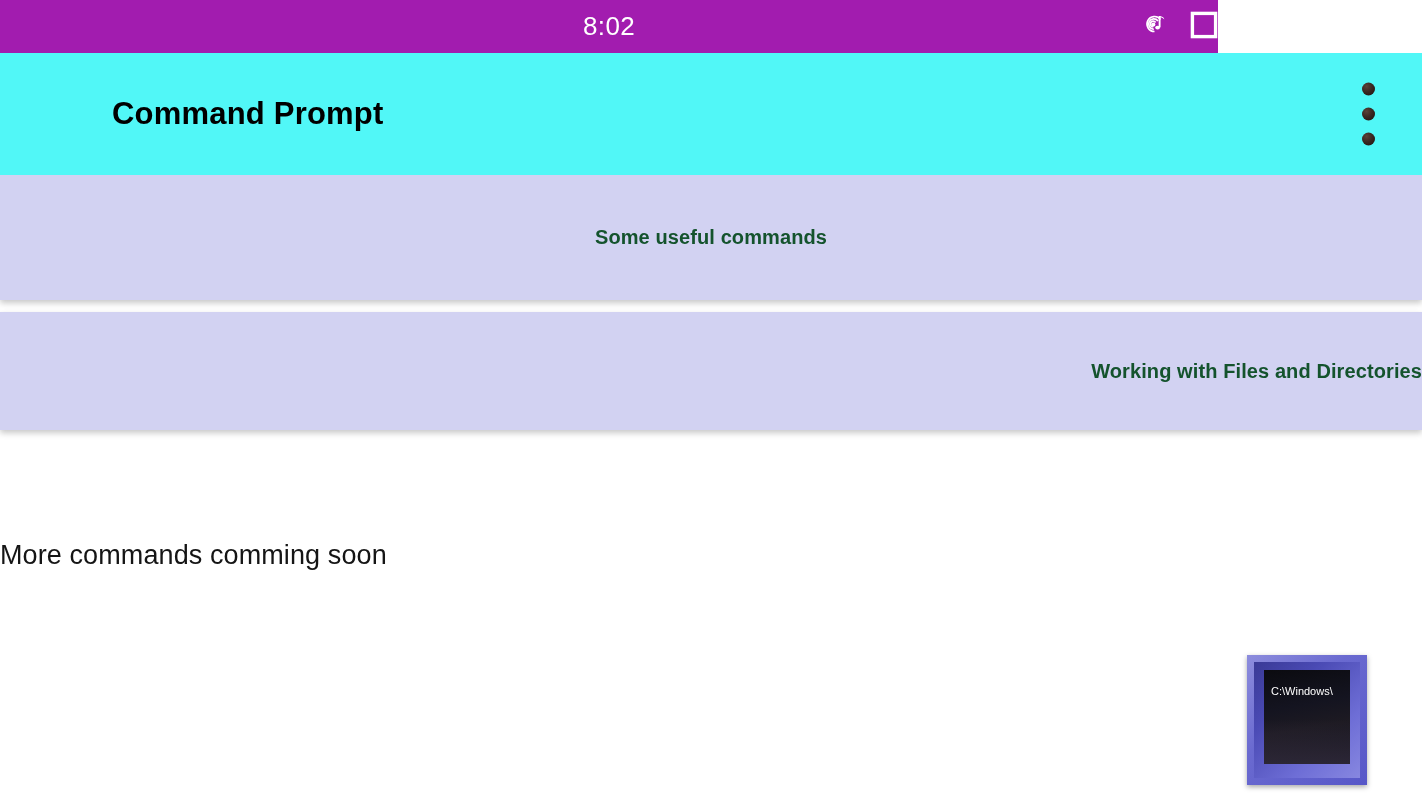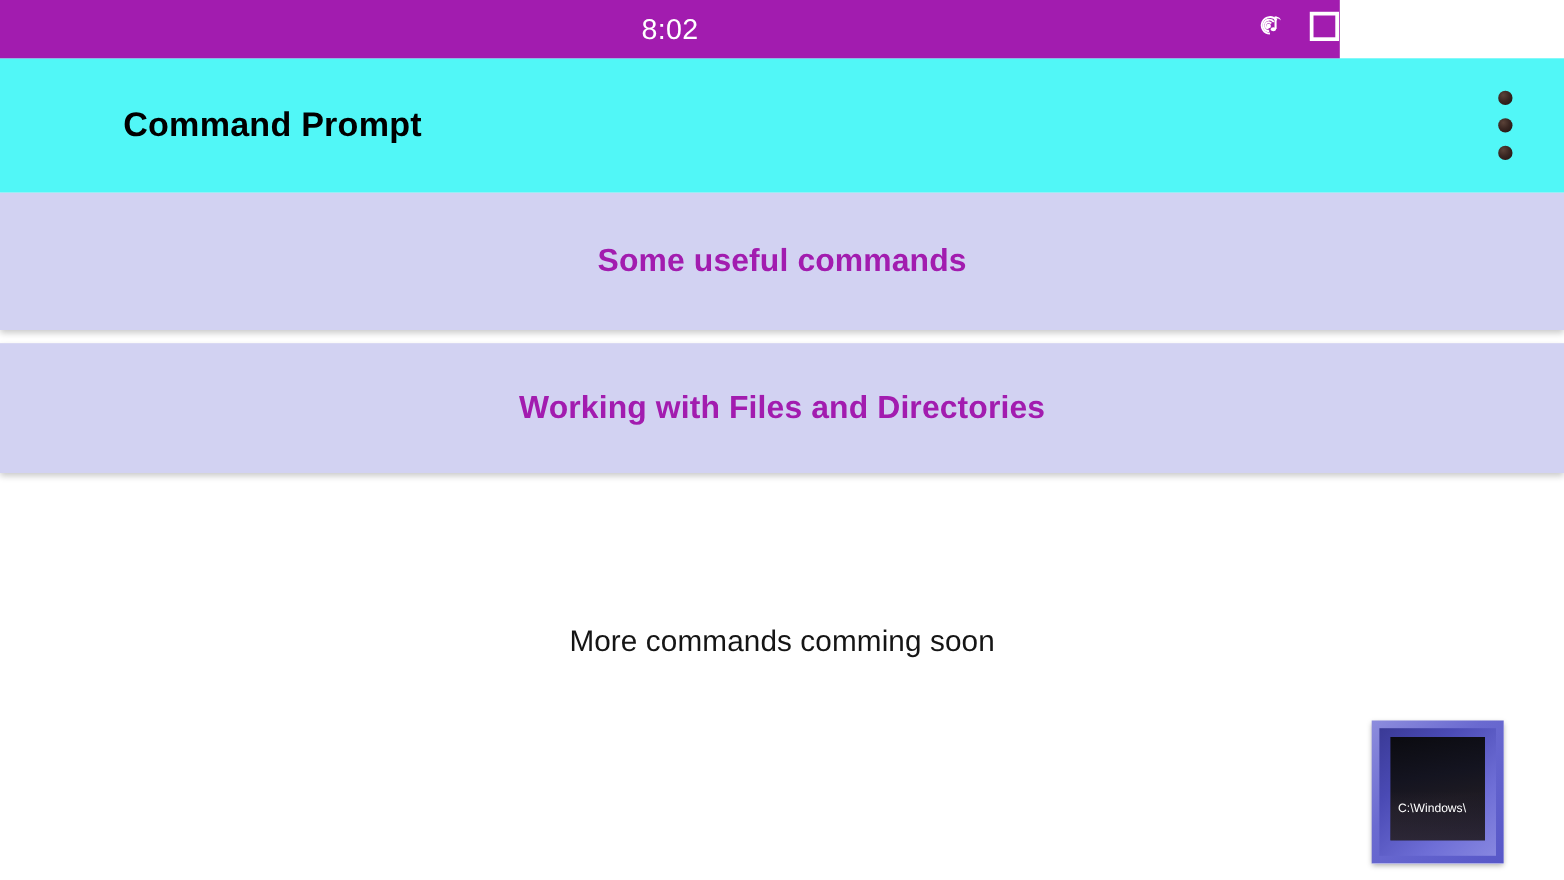--- a/index.html
+++ b/index.html
@@ -119,39 +119,37 @@
     left:0;
     width:1422px;
     background:#d2d2f2;
     box-shadow:0 3px 6px rgba(0,0,0,0.22);
     display:flex;
     align-items:center;
     justify-content:center;
     cursor:pointer;
   }
   .card-1 { top:5px;   height:125px; }
-  .card-2 { top:142px; height:118px; }
+  .card-2 { top:142px; height:118px;justify-content:flex-end; }
   .card-label {
-    font-size:29px;
+    font-size:20px;
     font-weight:bold;
-    color:#a21caf;
+    color:#14532d;
     letter-spacing:0.1px;
     text-align:center;
   }
 
   .soon-text {
     position:absolute;
     left:0; right:0;
     top:370px;
-    text-align:center;
     font-size:27px;
     font-weight:400;
     color:#151515;
     letter-spacing:0.1px;
-    margin-top:28px;
   }
 
   
   .cmd-icon {
     position:absolute;
     left:1247px;
     top:655px;
     width:120px;
     height:130px;
     background:linear-gradient(135deg,#8d8ddd 0%, #6a6ad0 40%, #5757c8 100%);
@@ -179,21 +177,20 @@
     background:linear-gradient(to bottom, rgba(45,40,58,0.0), rgba(60,52,72,0.55));
   }
   .cmd-path {
     position:absolute;
     left:7px; top:15px;
     color:#ffffff;
     font-size:11px;
     font-family:"Liberation Sans", sans-serif;
     white-space:nowrap;
     z-index:2;
-    margin-top:44px;
   }
 </style>
 </head>
 <body>
 
 <div id="app">
 
   <div class="status-bar">
 
     <div class="status-left">

